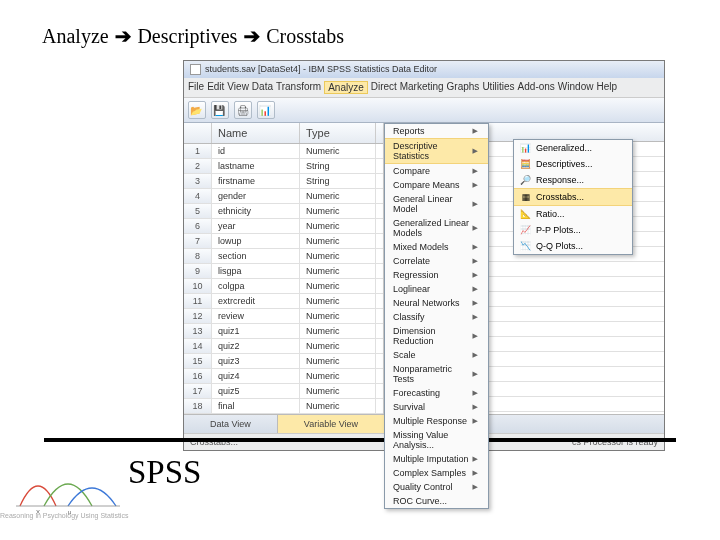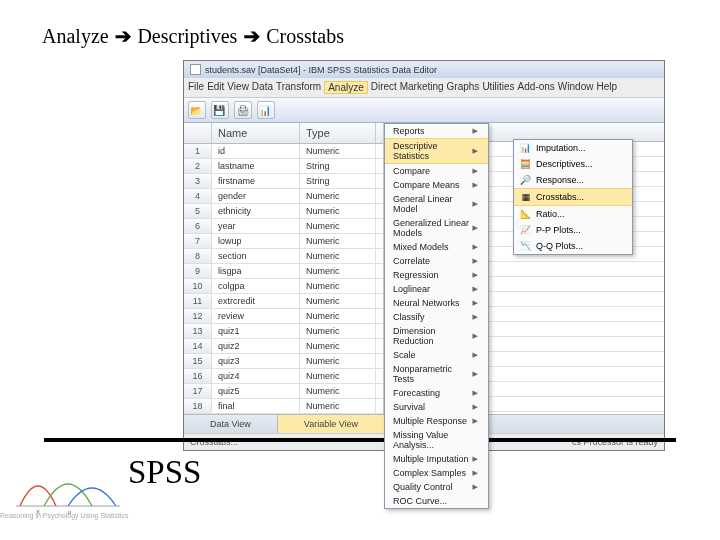--- a/index.html
+++ b/index.html
@@ -3,21 +3,21 @@
 <meta charset="utf-8">
 <style>
   * { box-sizing: border-box; margin: 0; padding: 0; }
   body { width: 720px; height: 540px; background: #fff; font-family: Arial, sans-serif; position: relative; }
   
   .breadcrumb { position: absolute; top: 24px; left: 42px; font-size: 20px; font-family: "Times New Roman", serif; display: flex; align-items: center; gap: 6px; }
   .breadcrumb .arrow { font-weight: bold; }
   
   .spss-window { position: absolute; top: 60px; left: 183px; width: 482px; background: #f0f0f0; border: 1px solid #7a7a7a; font-size: 9px; font-family: Tahoma, sans-serif; }
   
-  .titlebar { background: linear-gradient(#e8eef7,#c7d6ec); color: #333; padding: 3px 6px; font-size: 9px; display: flex; align-items: center; gap: 4px; }
+  .titlebar { background: linear-gradient(#e8eef7,#c7d6ec); color: #333; padding: 3px 6px; font-size: 9px; display: flex; align-items: flex-start; gap: 4px; }
   .titlebar .doc-icon { width: 11px; height: 11px; background: #fff; border: 1px solid #999; display: inline-block; }
   
   .menubar { background: #ecedee; padding: 3px 4px; font-size: 10px; color: #333; display: flex; gap: 3px; border-bottom: 1px solid #ccc; }
   .menubar span.active { background: #fde9a8; padding: 0 3px; border: 1px solid #ebc95b; }
   
   .toolbar { background: linear-gradient(#f7f9fc,#d8e1ee); padding: 3px 4px; display: flex; gap: 5px; border-bottom: 1px solid #a8b4c4; align-items: center; }
   .tb-btn { width: 18px; height: 18px; border: 1px solid #b0bcc9; background: linear-gradient(#fff,#e3e9f1); border-radius: 2px; display: flex; align-items: center; justify-content: center; font-size: 10px; }
   .tb-open { color: #d98b2e; }
   .tb-print { color: #555; }
   .tb-green { color: #3a8f3a; }
@@ -291,21 +291,21 @@
           <span class="chev">▶</span>
         </div>
         <div class="mitem">
           <span>ROC Curve...</span>
         </div>
       </div>
 
     <div class="submenu" id="submenu">
         <div class="sitem">
           <span class="sicon">📊</span>
-          <span>Imputation...</span>
+          <span>Generalized...</span>
         </div>
         <div class="sitem">
           <span class="sicon">🧮</span>
           <span>Descriptives...</span>
         </div>
         <div class="sitem">
           <span class="sicon">🔎</span>
           <span>Response...</span>
         </div>
         <div class="sitem hl">

